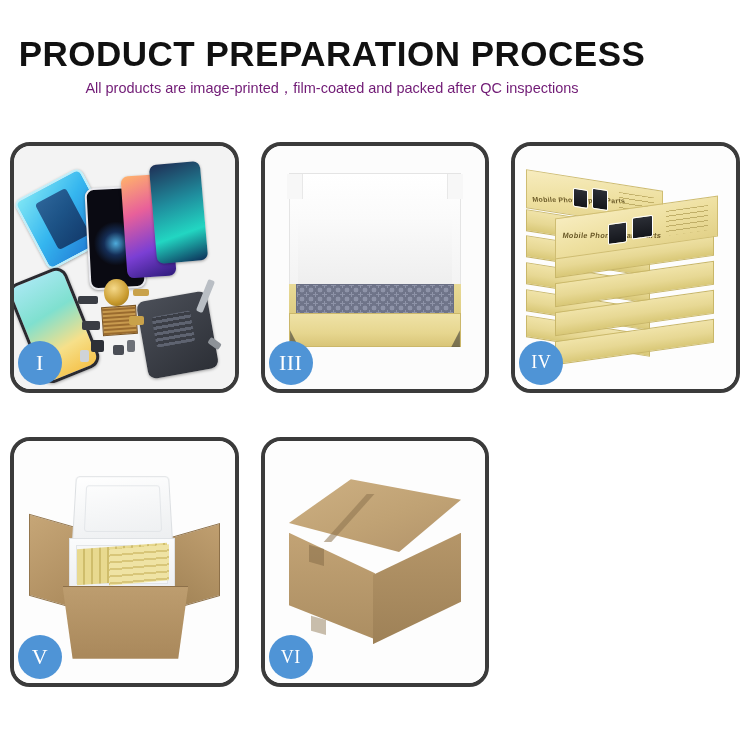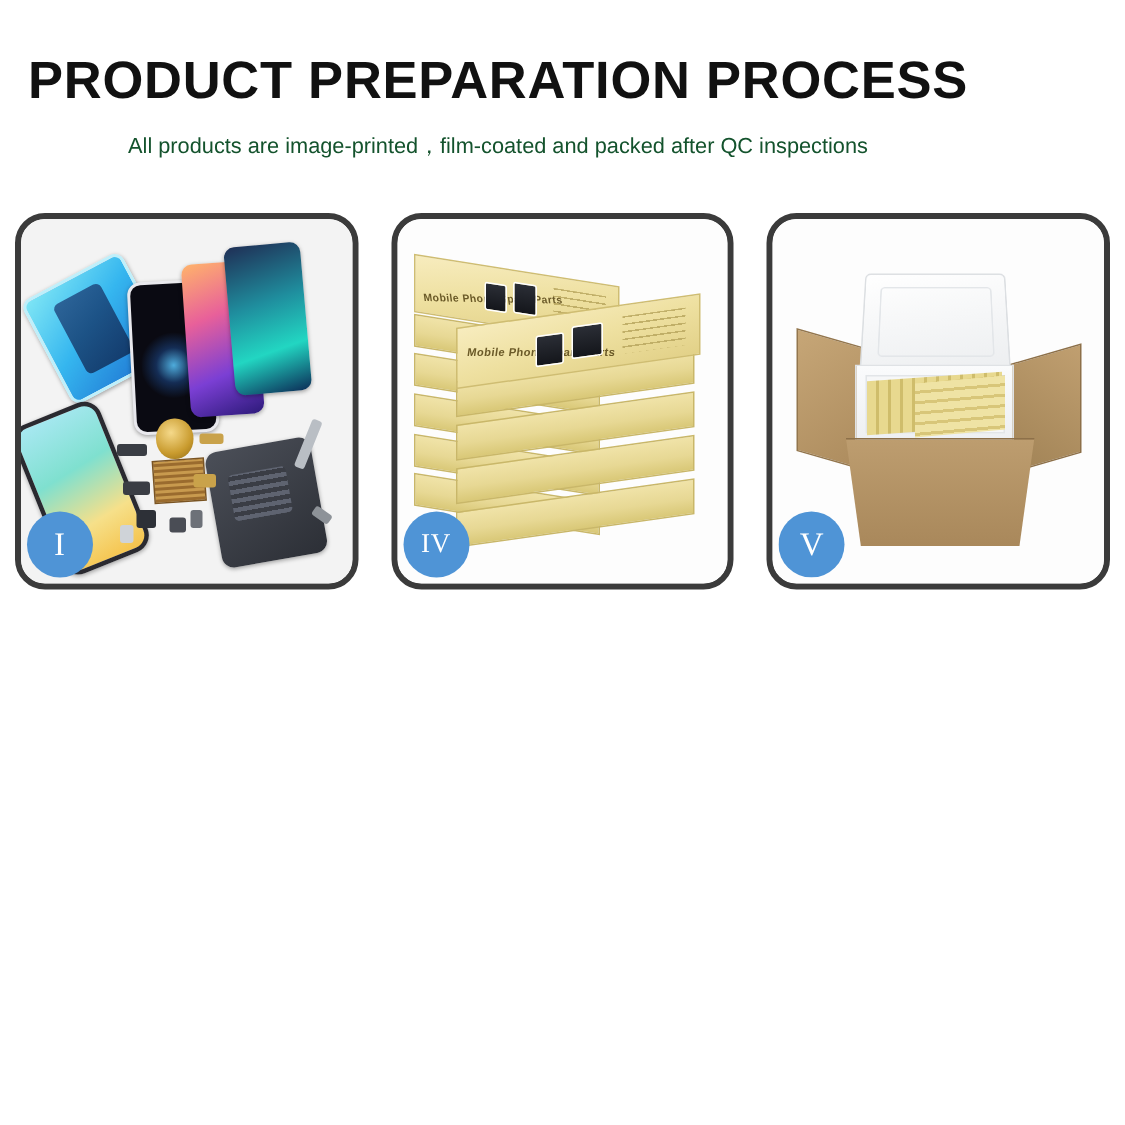--- a/index.html
+++ b/index.html
@@ -32,23 +32,23 @@
     font-size: 35px;
     font-weight: bold;
     letter-spacing: 0.5px;
     color: #111111;
     line-height: 44px;
     white-space: nowrap;
     font-family: "Liberation Sans", sans-serif;
   }
 
   .subtitle {
-    margin-top: 12px;
+    margin-top: 2px;
     font-size: 14.5px;
-    color: #14532d;
+    color: #701a75;
     line-height: 20px;
     white-space: nowrap;
     font-family: "Liberation Sans", sans-serif;
   }
 
   
   .grid {
     position: absolute;
     top: 142px;
     left: 10px;
@@ -489,20 +489,33 @@
         <div class="part pt6"></div>
         <div class="part pt7"></div>
         <div class="part pt8"></div>
         <div class="part pt9"></div>
         <div class="part pt10"></div>
       </div>
       <div class="badge">I</div>
     </div>
 
 
+    <div class="panel">
+      <div class="panel-photo p3">
+        <div class="box3-lid"></div>
+        <div class="box3-innerwall"></div>
+        <div class="box3-tab-l"></div>
+        <div class="box3-tab-r"></div>
+        <div class="box3-foam"></div>
+        <div class="box3-front"></div>
+        <div class="box3-corner-l"></div>
+        <div class="box3-corner-r"></div>
+      </div>
+      <div class="badge">III</div>
+    </div>
 
     <div class="panel">
       <div class="panel-photo p4">
         <div class="stack">
           <div class="sbox sb-back1"></div>
           <div class="sbox sb-back2"></div>
           <div class="sbox sb-back3"></div>
           <div class="sbox sb-back4"></div>
           <div class="sbox sb-back5"></div>
 
@@ -536,15 +549,26 @@
         <div class="foam-lid"></div>
         <div class="foam-box"></div>
         <div class="foam-inner"></div>
         <div class="yellow-stack"></div>
         <div class="yellow-stack2"></div>
         <div class="carton-body"></div>
       </div>
       <div class="badge">V</div>
     </div>
 
+    <div class="panel">
+      <div class="panel-photo p6">
+        <div class="c6-top"></div>
+        <div class="c6-seam"></div>
+        <div class="c6-left"></div>
+        <div class="c6-right"></div>
+        <div class="c6-tab1"></div>
+        <div class="c6-tab2"></div>
+      </div>
+      <div class="badge small-num">VI</div>
+    </div>
 
   </div>
 </div>
 
 </body></html>

